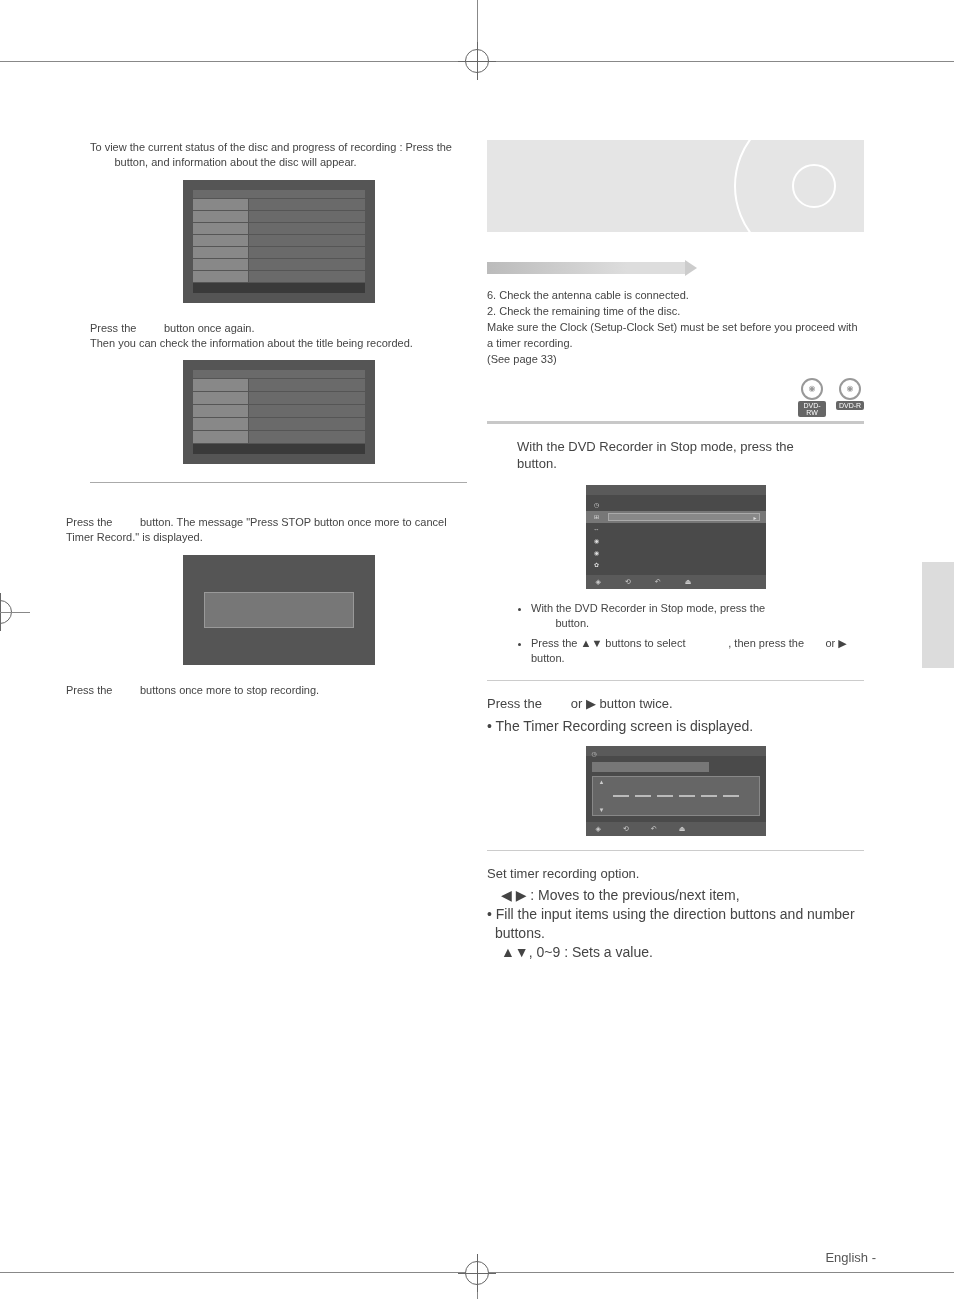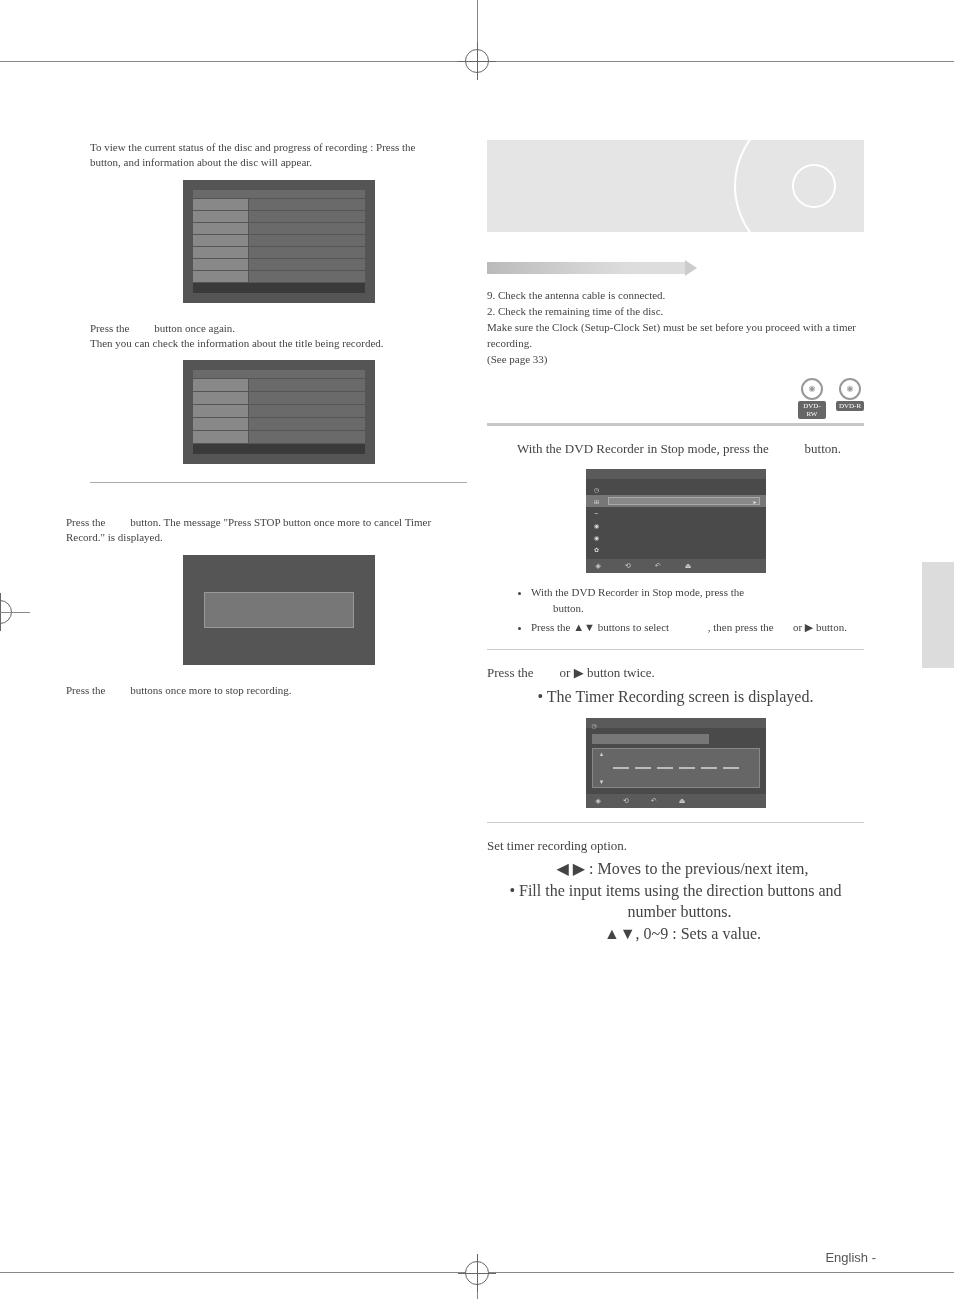--- a/index.html
+++ b/index.html
@@ -22,21 +22,21 @@
   .reg-mark::before { content: ""; position: absolute; left: 50%; top: -8px; bottom: -8px; width: 1px; background: #666; }
   .reg-mark::after { content: ""; position: absolute; top: 50%; left: -8px; right: -8px; height: 1px; background: #666; }
   .reg-top { top: 49px; left: 465px; }
   .reg-bot { bottom: 14px; left: 465px; }
   .reg-left { top: 600px; left: -12px; }
   .reg-right { top: 600px; right: -12px; }
   .reg-h-line-l { position: absolute; top: 612px; left: 0; width: 30px; height: 1px; background: #888; }
   .reg-h-line-r { position: absolute; top: 612px; right: 0; width: 30px; height: 1px; background: #888; }
 
   .page { position: absolute; top: 62px; left: 30px; right: 30px; bottom: 28px; padding: 78px 60px 30px 60px; }
-  .columns { display: flex; gap: 20px; font-family: Liberation Serif, serif; }
+  .columns { display: flex; gap: 20px; }
   .col { flex: 1; min-width: 0; }
 
   .para { font-size: 11px; line-height: 1.35; color: #444; margin-bottom: 10px; }
 
   .screen {
     width: 192px;
     background: #555;
     border: 4px solid #555;
     margin: 8px auto 18px auto;
     position: relative;
@@ -86,21 +86,21 @@
 
   .badges { display: flex; gap: 10px; justify-content: flex-end; margin: 10px 0 4px; }
   .badge { width: 28px; text-align: center; }
   .badge .circ { width: 22px; height: 22px; border: 2px solid #999; border-radius: 50%; margin: 0 auto; display: flex; align-items: center; justify-content: center; font-size: 8px; color: #999; }
   .badge .txt { font-size: 7px; background: #666; color: #fff; padding: 1px 2px; margin-top: 1px; border-radius: 2px; }
 
   .thin-rule { height: 3px; background: #c8c8c8; margin: 2px 0 14px 0; }
   .hair-rule { height: 1px; background: #ccc; margin: 14px 0; }
 
   .step-head { font-size: 13px; color: #444; margin: 4px 0 4px 30px; line-height: 1.35; }
-  .step-body { font-size: 16px; color: #444; margin-left: 30px; line-height: 1.35; text-align: center; }
+  .step-body { font-size: 14px; color: #444; margin-left: 30px; line-height: 1.35; }
 
   .gui {
     width: 180px; background: #4a4a4a; margin: 12px auto 12px auto; color: #ddd;
   }
   .gui-head { background: #5a5a5a; height: 10px; }
   .gui-body { padding: 4px 0; }
   .gui-row { display: flex; align-items: center; height: 12px; padding: 0 6px; font-size: 6px; gap: 6px; }
   .gui-row.sel { background: #777; }
   .gui-icon { width: 10px; text-align: center; }
   .gui-foot { background: #5a5a5a; height: 14px; display: flex; align-items: center; gap: 24px; padding: 0 10px; font-size: 7px; color: #ccc; }
@@ -238,21 +238,21 @@
     </div>
 
     <div class="col">
       <div class="banner">
         <div class="disc"></div>
       </div>
 
       <div class="arrow-strip"></div>
 
       <div class="ol">
-        <div>9. Check the antenna cable is connected.</div>
+        <div>6. Check the antenna cable is connected.</div>
         <div>2. Check the remaining time of the disc.</div>
         <div>Make sure the Clock (Setup-Clock Set) must be set before you proceed with a timer recording.</div>
         <div>(See page 33)</div>
       </div>
 
       <div class="badges">
         <div class="badge">
           <div class="circ">◉</div>
           <div class="txt">DVD-RW</div>
         </div>

